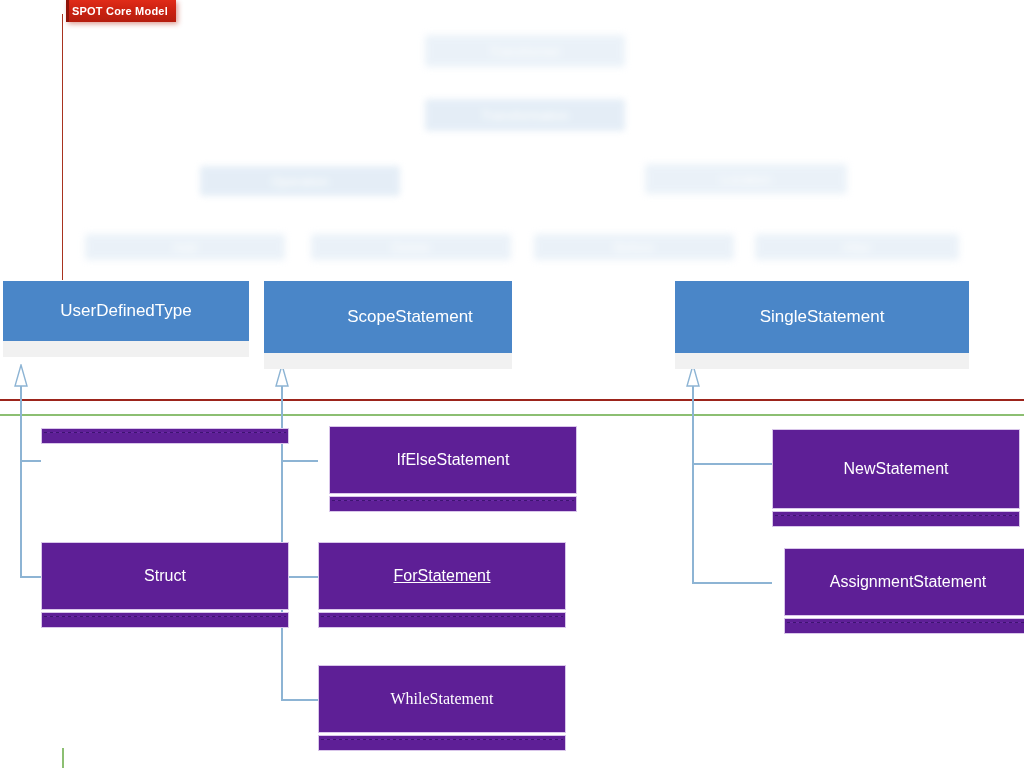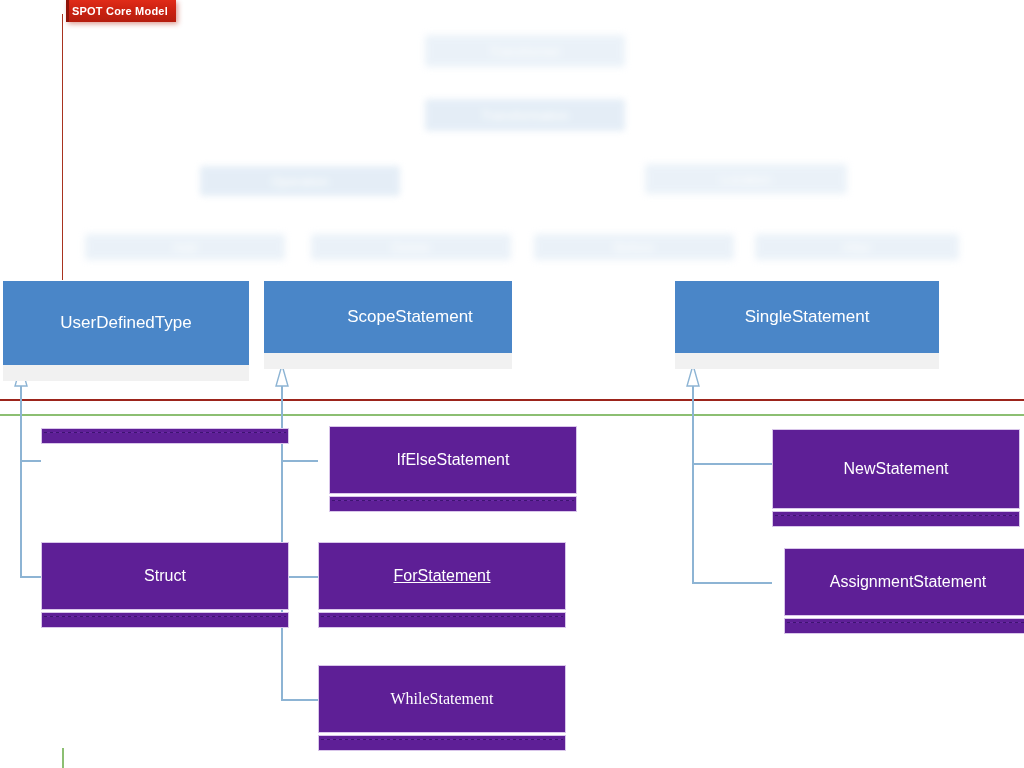--- a/index.html
+++ b/index.html
@@ -220,28 +220,28 @@
       <div class="conn conn-v" style="left: 692px; top: 386px; height: 198px;"></div>
       <div class="arrow-head" style="left: 684px; top: 364px;">
         <svg width="18" height="24" viewBox="0 0 18 24">
           <polygon points="9,1 15,22 3,22" fill="#ffffff" stroke="#8db4d4" stroke-width="1.4"></polygon>
         </svg>
       </div>
     </div>
 
   <div id="parent-layer">
       <div class="node-blue" style="left: 3px; top: 281px; width: 246px;">
-        <div class="head" style="height: 84px;">UserDefinedType</div>
+        <div class="head" style="height: 60px;">UserDefinedType</div>
         <div class="foot"></div>
       </div>
       <div class="node-blue" style="left: 264px; top: 281px; width: 248px;">
         <div class="head" style="height: 72px; padding-left: 44px;">ScopeStatement</div>
         <div class="foot"></div>
       </div>
-      <div class="node-blue" style="left: 675px; top: 281px; width: 264px;">
+      <div class="node-blue" style="left: 675px; top: 281px; width: 294px;">
         <div class="head" style="height: 72px;">SingleStatement</div>
         <div class="foot"></div>
       </div>
     </div>
 
   <div id="child-layer">
       <div class="node-purple" style="left: 41px; top: 426px; width: 248px;">
         <div class="compartment"></div>
       </div>
       <div class="node-purple" style="left: 41px; top: 542px; width: 248px;">

